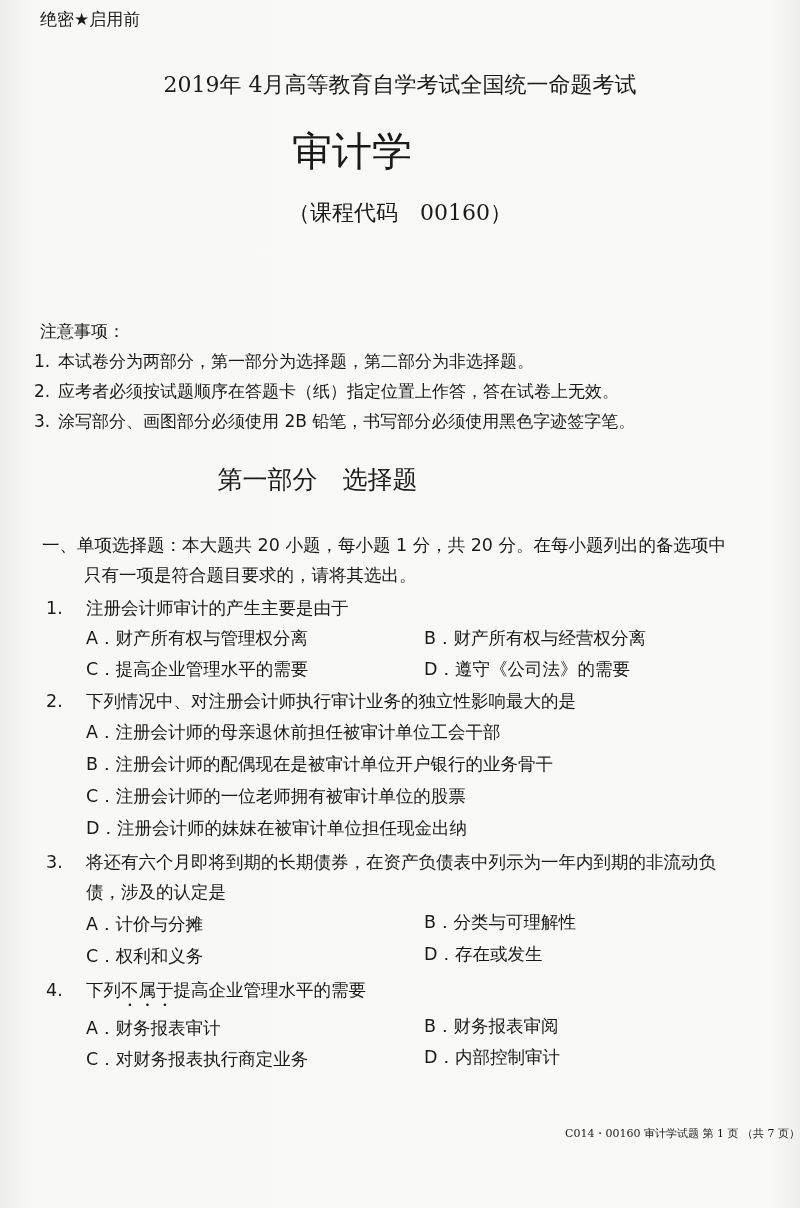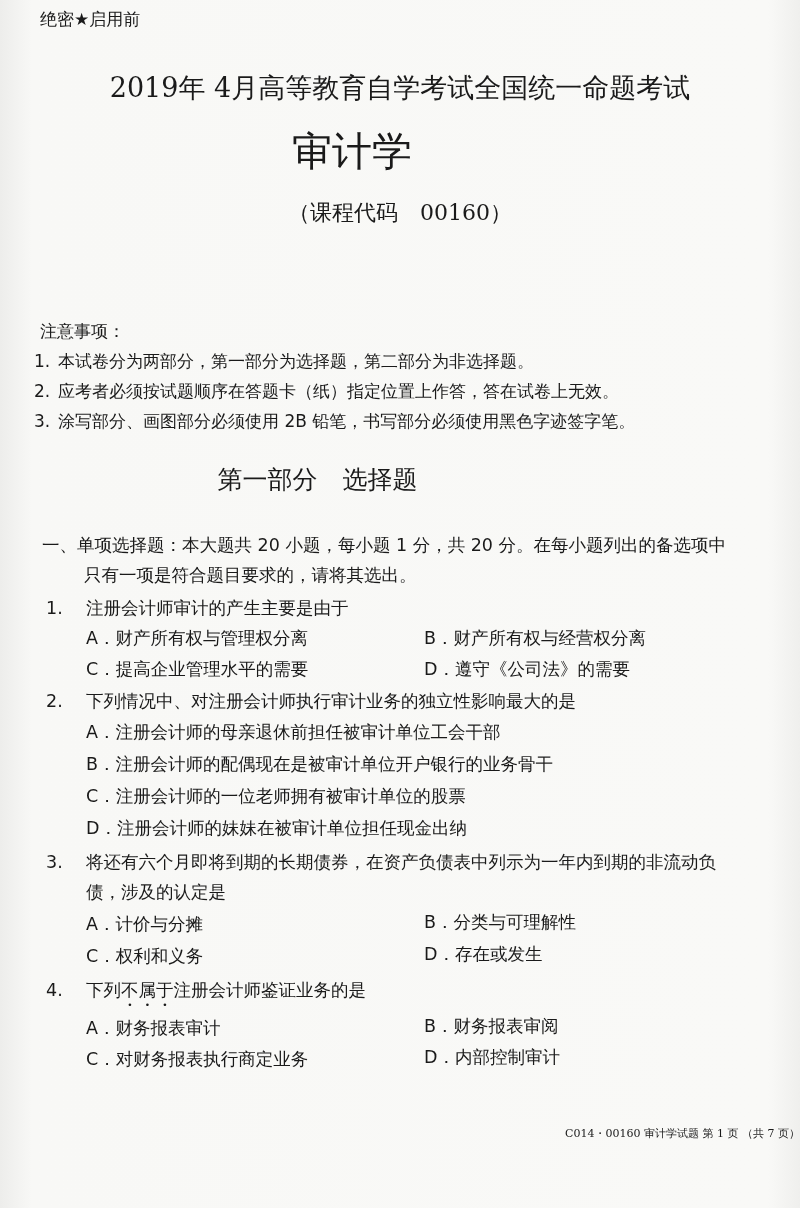--- a/index.html
+++ b/index.html
@@ -9,21 +9,21 @@
     color: #1a1a1a;
     font-family: "DejaVu Serif", "Liberation Serif", serif;
     position: relative;
   }
   .page {
     position: absolute; inset: 0;
     background: linear-gradient(90deg, #ededeb 0%, #f8f8f6 4%, #f9f9f7 96%, #efefed 100%);
   }
   .abs { position: absolute; white-space: nowrap; }
   .secret { left: 40px; top: 8px; font-size: 17px; font-family: "DejaVu Sans", sans-serif; }
-  .title { left: 0; width: 800px; text-align: center; top: 70px; font-size: 27px; }
+  .title { left: 0; width: 800px; text-align: center; top: 70px; font-size: 22px; }
   .subject { left: 0; width: 704px; text-align: center; top: 124px; font-size: 40px; }
   .course { left: 0; width: 800px; text-align: center; top: 198px; font-size: 22px; }
   .notice-h { left: 40px; top: 320px; font-size: 17px; font-family: "DejaVu Sans", sans-serif; }
   .notice { left: 34px; font-size: 17px; font-family: "DejaVu Sans", sans-serif; }
   .notice .num { display: inline-block; width: 24px; }
   .part { left: 0; width: 635px; text-align: center; top: 463px; font-size: 25px; font-family: "DejaVu Sans", sans-serif; }
   .sec { left: 42px; font-size: 17.5px; font-family: "DejaVu Sans", sans-serif; }
   .q { left: 46px; font-size: 17.5px; font-family: "DejaVu Sans", sans-serif; }
   .q .num { display: inline-block; width: 40px; }
   .opt { font-size: 17.5px; font-family: "DejaVu Sans", sans-serif; }
@@ -77,21 +77,21 @@
   <div class="abs q" style="top:850px">
     <span class="num">3.</span><span>将还有六个月即将到期的长期债券，在资产负债表中列示为一年内到期的非流动负</span>
   </div>
   <div class="abs opt optL" style="top:880px">债，涉及的认定是</div>
   <div class="abs opt optL" style="top:912px">A．计价与分摊</div>
   <div class="abs opt optR" style="top:910px">B．分类与可理解性</div>
   <div class="abs opt optL" style="top:944px">C．权利和义务</div>
   <div class="abs opt optR" style="top:942px">D．存在或发生</div>
 
   <div class="abs q" style="top:978px">
-    <span class="num">4.</span><span>下列</span><span class="dotted">不属于</span><span>注册会计师鉴证业务的是</span>
+    <span class="num">4.</span><span>下列</span><span class="dotted">不属于</span><span>提高企业管理水平的需要</span>
   </div>
   <div class="abs opt optL" style="top:1016px">A．财务报表审计</div>
   <div class="abs opt optR" style="top:1014px">B．财务报表审阅</div>
   <div class="abs opt optL" style="top:1047px">C．对财务报表执行商定业务</div>
   <div class="abs opt optR" style="top:1045px">D．内部控制审计</div>
 
   <div class="abs footer">C014・00160 审计学试题 第 1 页 （共 7 页）</div>
 </div>
 
 </body></html>

